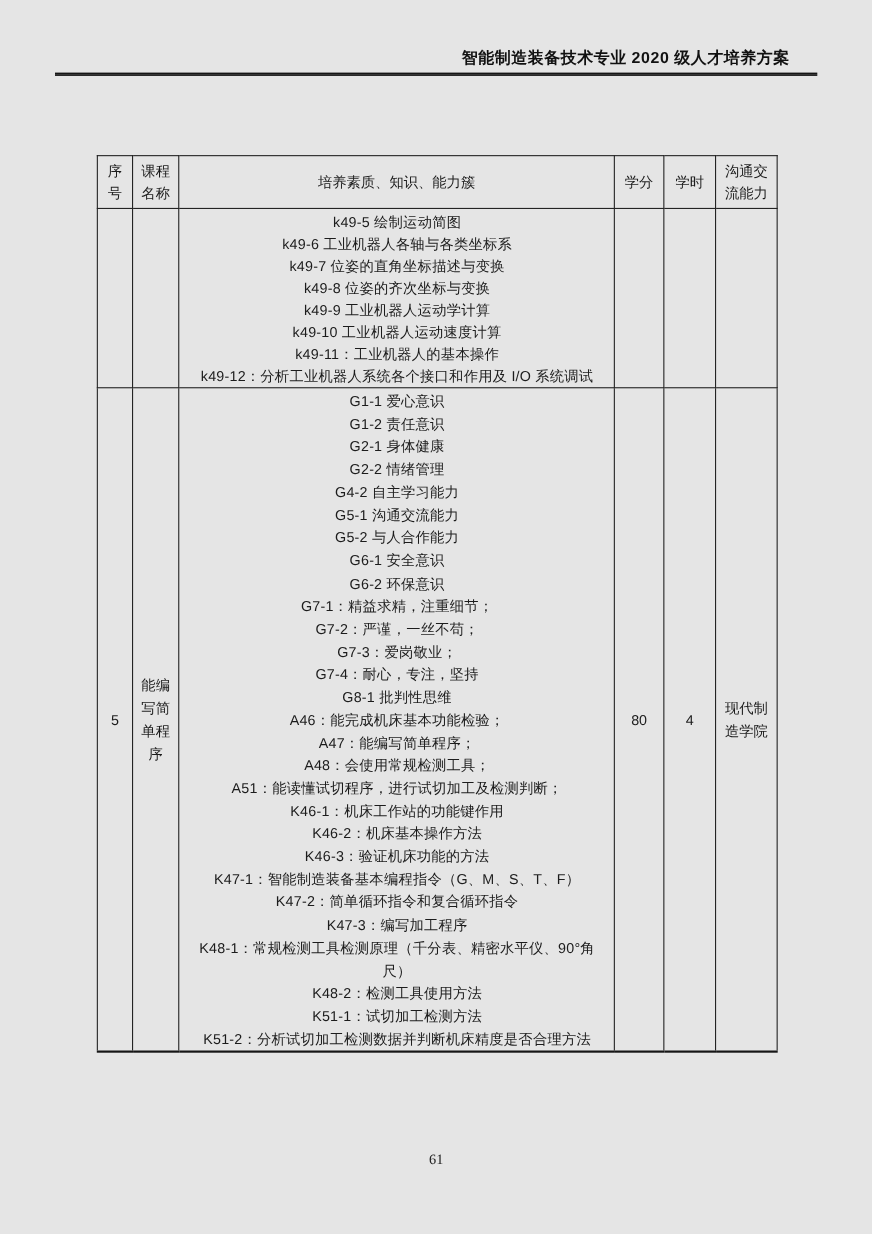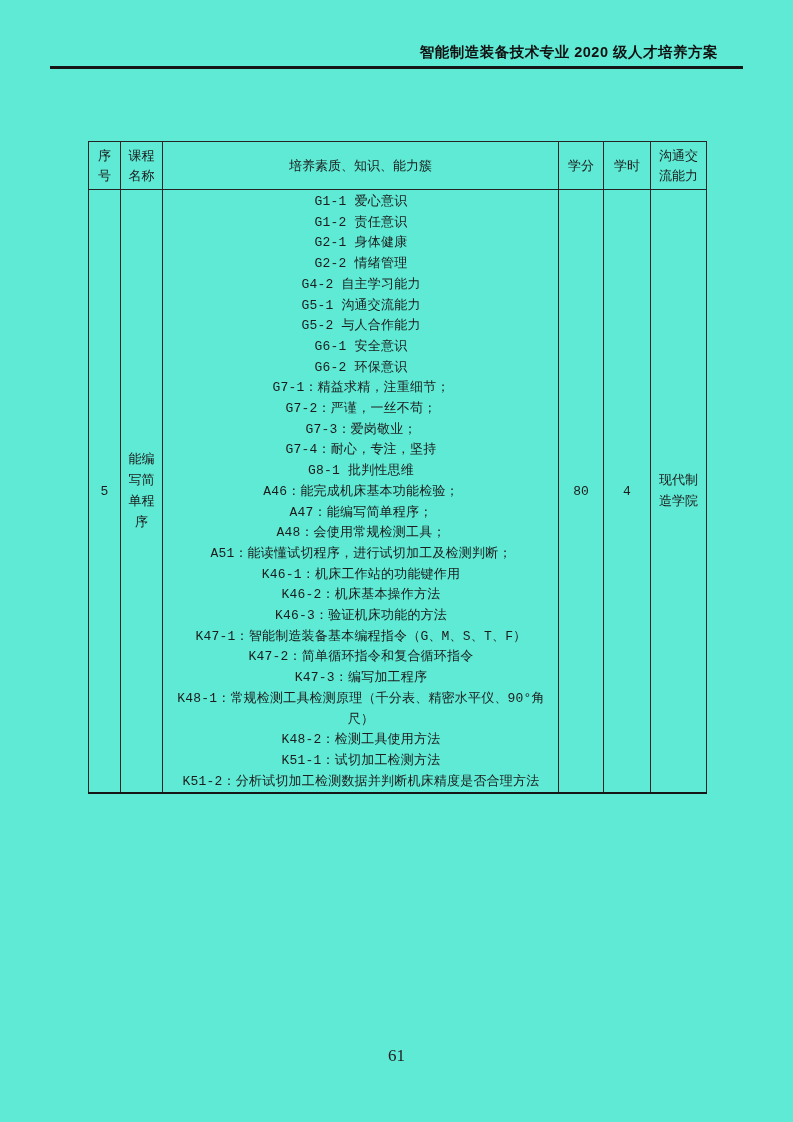--- a/index.html
+++ b/index.html
@@ -6,21 +6,21 @@
   html, body { background: #ffffff; }
   body {
     width: 793px; height: 1122px;
     font-family: "Liberation Sans", sans-serif;
     color: #1a1a1a;
     position: relative;
     overflow: hidden;
   }
   .page {
     position: absolute; inset: 0;
-    background: #5eead4;
+    background: #e5e5e5;
   }
   
   .doc-header-title {
     position: absolute;
     top: 43px; right: 75px;
     font-size: 14.5px;
     font-weight: bold;
     letter-spacing: 0.5px;
     color: #111;
     white-space: nowrap;
@@ -49,21 +49,21 @@
   table.curriculum col.c-hours  { width: 47px; }
   table.curriculum col.c-dept   { width: 56px; }
 
   table.curriculum th, table.curriculum td {
     border: 1px solid #242424;
     vertical-align: middle;
     text-align: center;
     font-weight: normal;
   }
   table.curriculum { border: 1.5px solid #1b1b1b; margin-top: 44px; }
-  table.curriculum tr:last-child td { border-bottom: 2px solid #161616; font-family: Liberation Mono, monospace; }
+  table.curriculum tr:last-child td { border-bottom: 2px solid #161616; }
 
   table.curriculum thead th {
     height: 48px;
     line-height: 20px;
     padding: 0 4px;
     font-size: 13px;
   }
   table.curriculum thead th.h-course { padding: 0 6px; text-align: center; }
 
   td.items-cell {
@@ -79,21 +79,21 @@
   td.course-cell { padding: 0 7px; line-height: 21px; }
   td.dept-cell   { padding: 8px 4px; line-height: 21px; }
   td.seq-cell, td.credit-cell, td.hours-cell { padding: 0 2px; }
 
   
   .page-number {
     position: absolute;
     top: 1046px; left: 0; right: 0;
     text-align: center;
     font-family: "Liberation Serif", serif;
-    font-size: 17px;
+    font-size: 13px;
     color: #222;
   }
 </style>
 </head>
 <body>
 
 <div class="page">
 
   <div class="doc-header-title">智能制造装备技术专业 2020 级人才培养方案</div>
 
@@ -112,20 +112,35 @@
       <tr>
           <th class="h-seq">序号</th>
           <th class="h-course">课程名称</th>
           <th class="h-items">培养素质、知识、能力簇</th>
           <th class="h-credit">学分</th>
           <th class="h-hours">学时</th>
           <th class="h-dept">沟通交流能力</th>
         </tr>
     </thead>
     <tbody>
+        <tr class="row-a">
+          <td class="seq-cell"></td>
+          <td class="course-cell"></td>
+          <td class="items-cell">k49-5 绘制运动简图
+k49-6 工业机器人各轴与各类坐标系
+k49-7 位姿的直角坐标描述与变换
+k49-8 位姿的齐次坐标与变换
+k49-9 工业机器人运动学计算
+k49-10 工业机器人运动速度计算
+k49-11：工业机器人的基本操作
+k49-12：分析工业机器人系统各个接口和作用及 I/O 系统调试</td>
+          <td class="credit-cell"></td>
+          <td class="hours-cell"></td>
+          <td class="dept-cell"></td>
+        </tr>
         <tr class="row-b">
           <td class="seq-cell">5</td>
           <td class="course-cell">能编写简单程序</td>
           <td class="items-cell">G1-1 爱心意识
 G1-2 责任意识
 G2-1 身体健康
 G2-2 情绪管理
 G4-2 自主学习能力
 G5-1 沟通交流能力
 G5-2 与人合作能力

